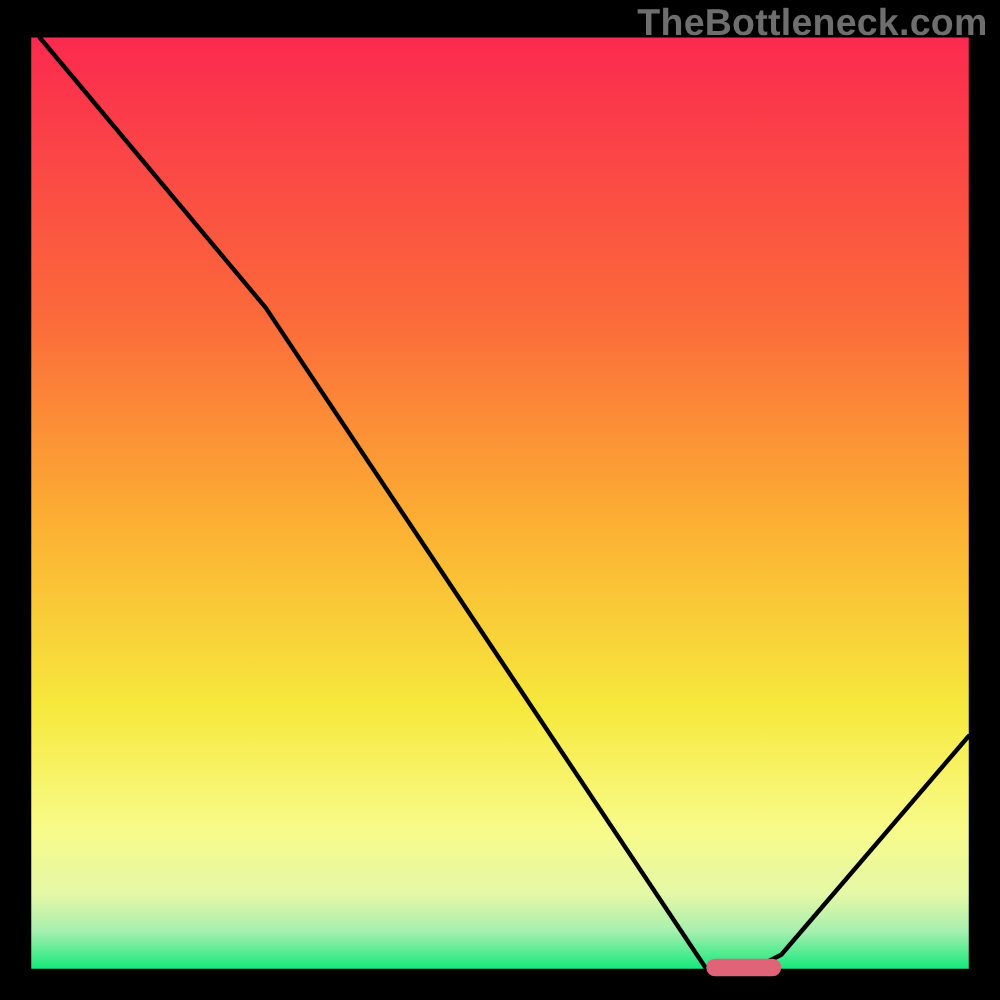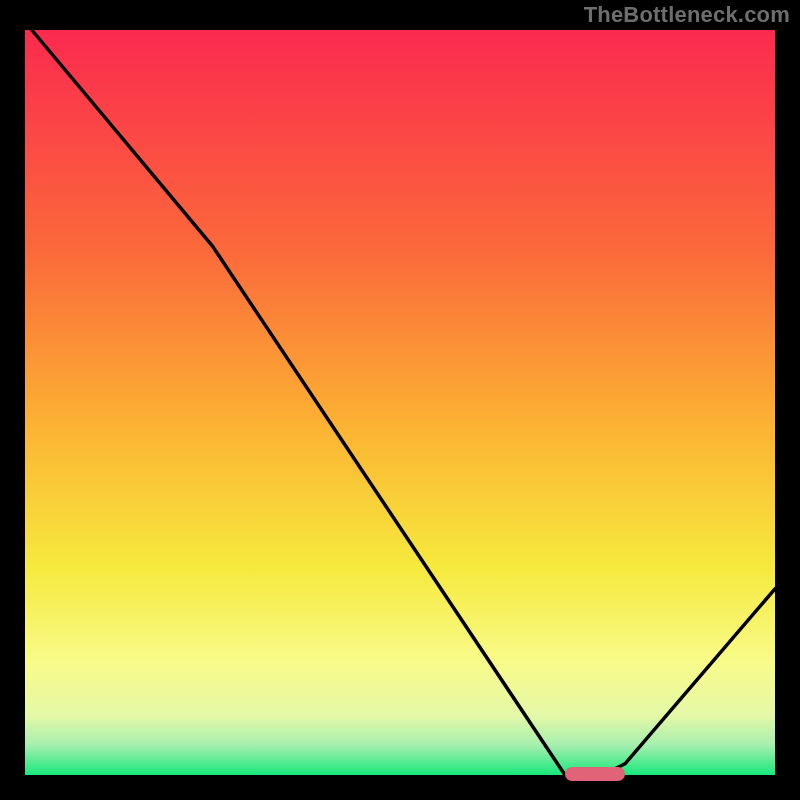--- a/index.html
+++ b/index.html
@@ -13,21 +13,21 @@
   .chart-container {
     position: relative;
     width: 800px;
     height: 800px;
   }
   .watermark {
     position: absolute;
     top: 2px;
     right: 10px;
     font-family: Arial, Helvetica, sans-serif;
-    font-size: 22px;
+    font-size: 30px;
     font-weight: 600;
     color: #6e6e6e;
     letter-spacing: 0.2px;
     z-index: 10;
   }
   svg.chart {
     position: absolute;
     left: 0;
     top: 0;
     width: 800px;

